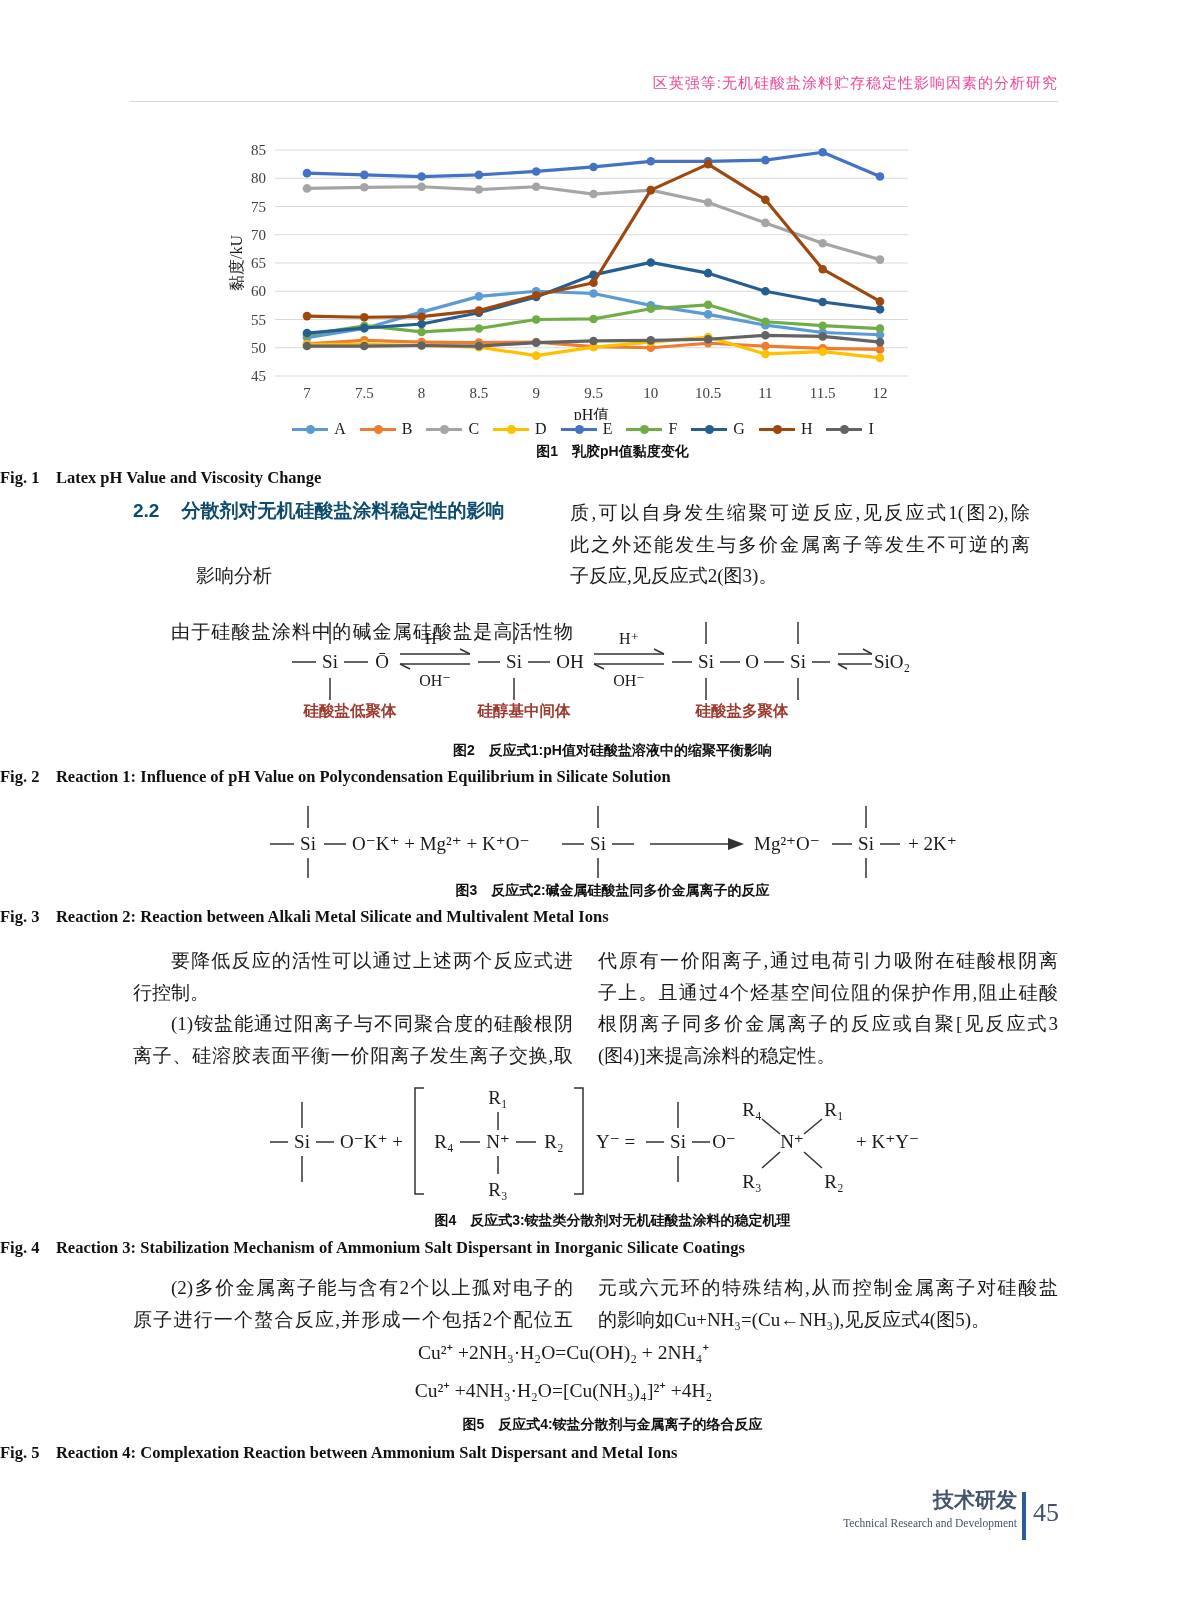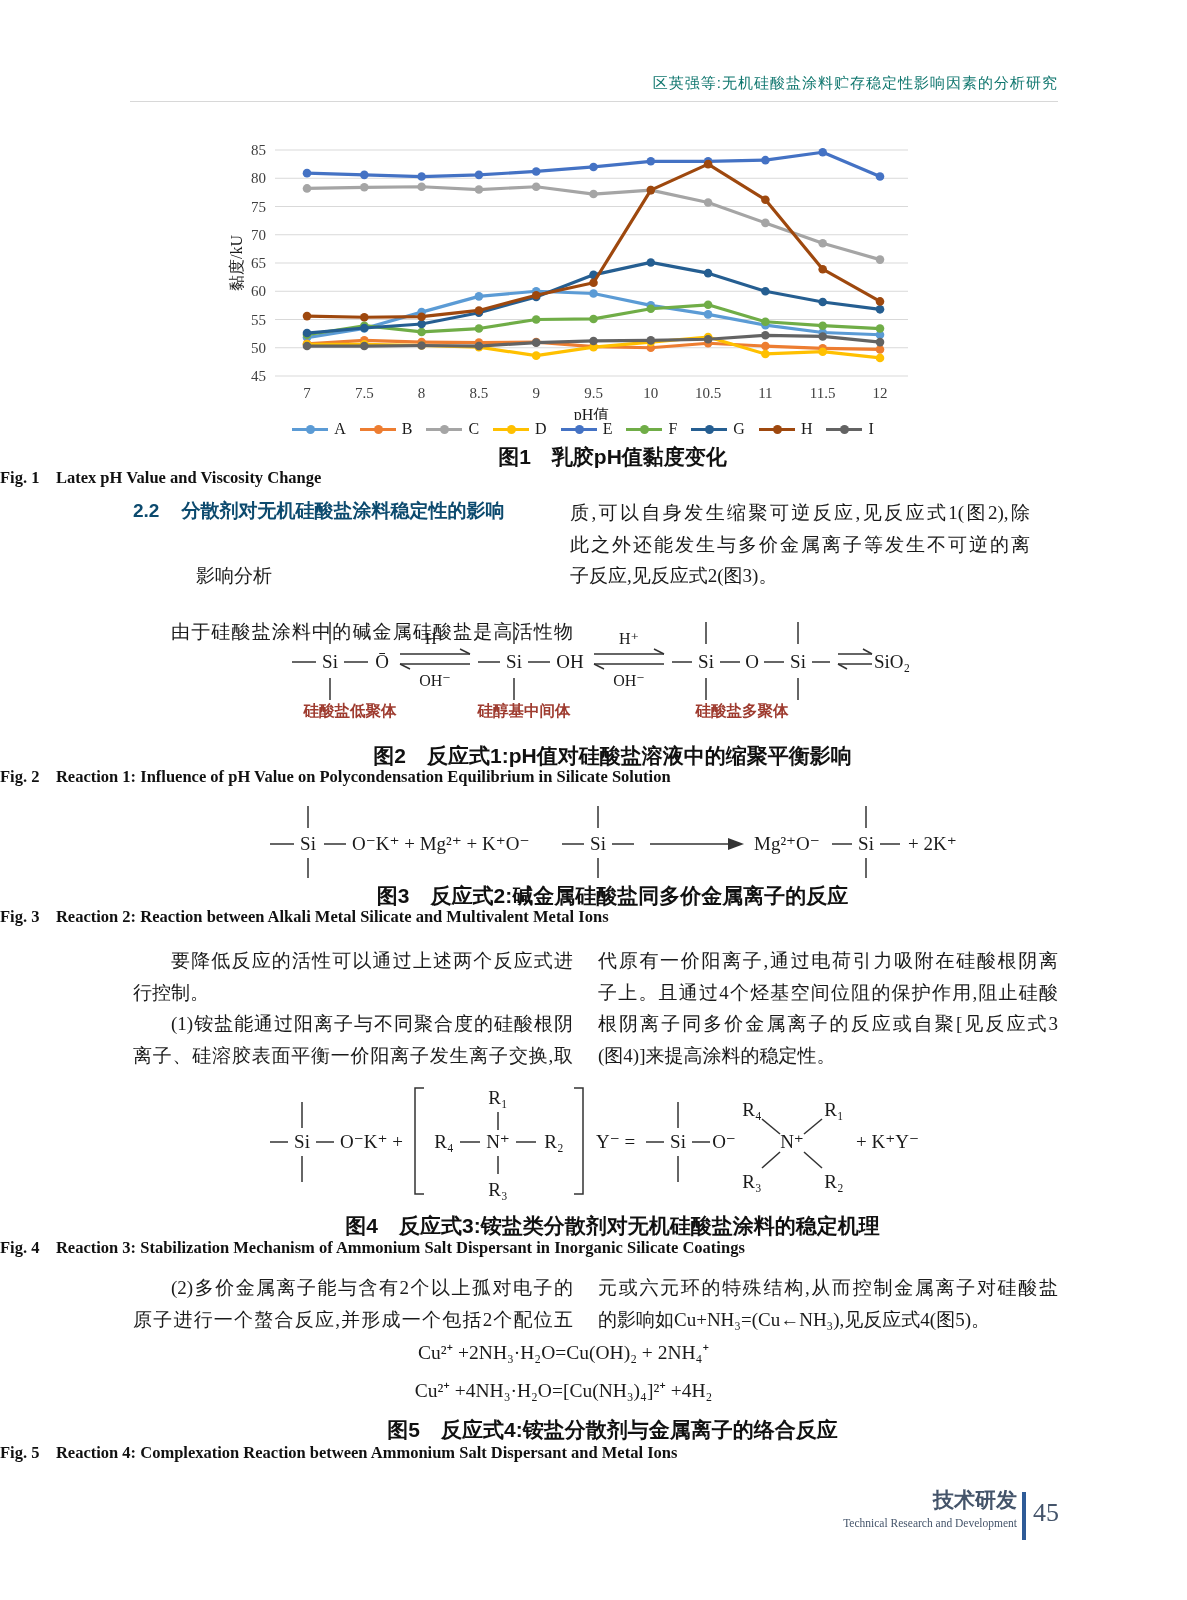--- a/index.html
+++ b/index.html
@@ -1,31 +1,31 @@
 <!DOCTYPE html>
 <html><head>
 <meta charset="utf-8">
 <style>
   html,body{margin:0;padding:0;background:#fff;}
   .page{position:relative;width:1187px;height:1600px;background:#ffffff;overflow:hidden;
         font-family:"Liberation Serif","DejaVu Serif",serif;color:#1a1a1a;}
   .hdr-text{position:absolute;top:74px;right:129px;font-family:"Liberation Sans","DejaVu Sans",sans-serif;
-        font-size:15px;color:#0f766e;letter-spacing:1px;}
+        font-size:15px;color:#ec4899;letter-spacing:1px;}
   .hdr-rule{position:absolute;top:101px;left:130px;right:129px;height:1px;background:#d8d8d8;}
 
   
   .chart-wrap{position:absolute;left:228px;top:128px;width:710px;height:292px;}
   .legend{position:absolute;left:228px;top:420px;width:710px;display:flex;justify-content:center;gap:14px;}
   .leg-item{display:flex;align-items:center;gap:6px;font-size:16px;font-family:"Liberation Serif",serif;}
   .leg-swatch{position:relative;width:36px;height:9px;}
   .leg-swatch .ln{position:absolute;left:0;top:3px;width:36px;height:3px;}
   .leg-swatch .dot{position:absolute;left:14px;top:0;width:9px;height:9px;border-radius:50%;}
 
   .cap-cn{position:absolute;left:10px;right:0;text-align:center;font-family:"Liberation Sans","DejaVu Sans",sans-serif;
-        font-weight:bold;font-size:21px;color:#111;padding-left:28px;}
+        font-weight:bold;font-size:14px;color:#111;padding-left:28px;}
   .cap-en{position:absolute;left:0;right:0;text-align:left;font-family:"Liberation Serif","DejaVu Serif",serif;
         font-weight:bold;font-size:16.5px;color:#111;}
 
   .h22{position:absolute;left:133px;top:498px;font-family:"Liberation Sans","DejaVu Sans",sans-serif;
         font-weight:bold;font-size:19px;}
   .h22 .num{margin-right:22px;}
   .h221{position:absolute;left:133px;top:532px;font-size:19px;font-family:"Liberation Sans","DejaVu Sans",sans-serif;}
   .h221 .num{margin-right:20px;}
   .h221-l2{position:absolute;left:196px;top:563px;font-size:19px;font-family:"Liberation Sans","DejaVu Sans",sans-serif;}
 

